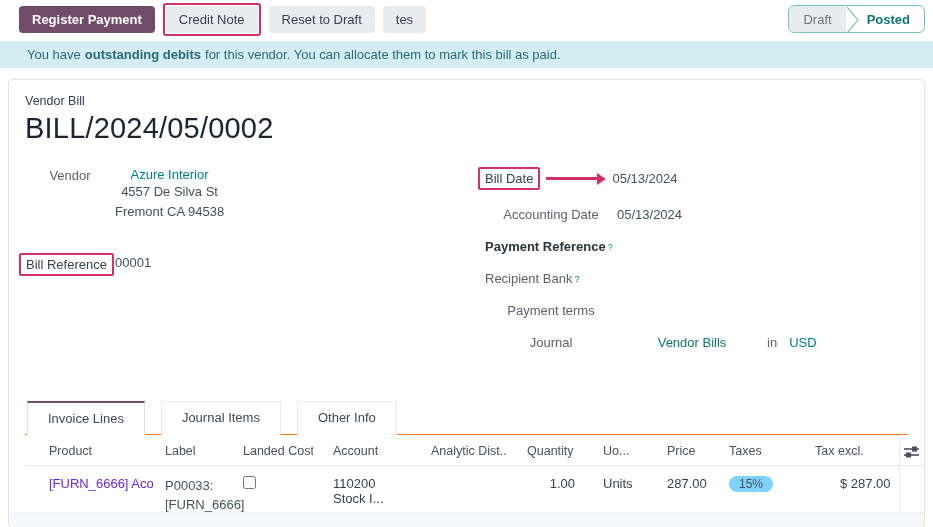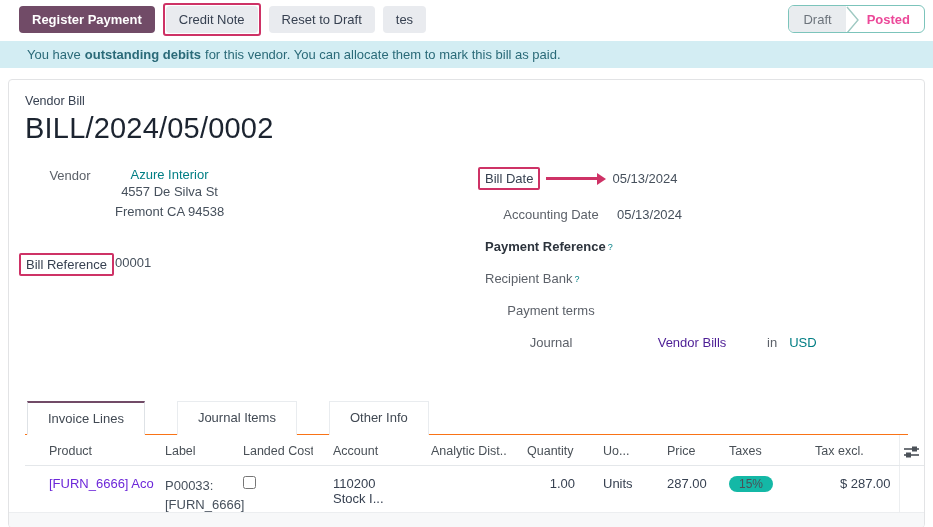--- a/index.html
+++ b/index.html
@@ -15,21 +15,21 @@
   .annot-wrap { display: inline-flex; border: 2px solid #CE3266; border-radius: 3px; padding: 1px; }
   .spacer { flex: 1; }
 
   
   .statusbar { display: flex; align-items: stretch; border: 1px solid #7cc4bb;
     border-radius: 6px; overflow: hidden; background: #fff; height: 28px; }
   .status-draft { display: flex; align-items: center; padding: 0 14px;
     background: #e9ecef; color: #6d747c; font-size: 13px; cursor: pointer; }
   .status-chevron { display: block; }
   .status-posted { display: flex; align-items: center; padding: 0 14px 0 6px;
-    color: #ec4899; font-size: 13px; font-weight: 600; cursor: pointer; }
+    color: #0f766e; font-size: 13px; font-weight: 600; cursor: pointer; }
 
   
   .banner { margin-top: 3px; height: 27px; background: #d3edf3; color: #2a6a78;
     display: flex; align-items: center; padding-left: 27px; font-size: 13px; }
   .banner b { font-weight: 700; margin: 0 4px; }
 
   
   .sheet { position: relative; margin: 11px 8px 0 8px; height: 449px;
     border: 1px solid #e2e3e5; border-radius: 4px; background: #fff;
     padding: 14px 16px 0 16px; overflow: hidden; }
@@ -55,47 +55,47 @@
   .sup-help { color: #017e84; font-size: 9px; vertical-align: super; margin-left: 2px; }
   .lbl-strong { color: #2c333c; font-weight: 600; }
 
   .annot-arrow { position: relative; width: 52px; height: 3px; background: #CE3266;
     margin: 0 14px 0 6px; flex-shrink: 0; }
   .annot-arrow::after { content: ""; position: absolute; right: -8px; top: -4.5px;
     width: 0; height: 0; border-left: 9px solid #CE3266;
     border-top: 6px solid transparent; border-bottom: 6px solid transparent; }
 
   .journal-val { display: flex; align-items: center; }
-  .journal-name { width: 150px; color: #4c1d95; }
+  .journal-name { width: 150px; color: #0f766e; }
   .journal-in { color: #5c6169; margin-right: 12px; }
 
   
   .tabs { display: flex; margin-top: 33px; border-bottom: 1px solid #f97316;
     padding-left: 2px; gap: 16px; }
   .tab { font-size: 13px; color: #414953; padding: 8px 20px; background: #fff;
     border: 1px solid transparent; cursor: pointer; position: relative; top: 1px; }
   .tab.active { border: 1px solid #dee2e6; border-bottom-color: #fff;
     border-top: 2px solid #714B67; }
-  .tab:not(.active) { border: 1px solid #e9ecef; border-bottom: none; margin-left: 16px; }
+  .tab:not(.active) { border: 1px solid #e9ecef; border-bottom: none; }
 
   
   table.lines { border-collapse: collapse; width: 900px; table-layout: fixed;
     font-size: 13px; margin-top: 0; }
   .lines th { font-weight: 500; color: #495057; font-size: 12.5px; text-align: left;
     padding: 9px 8px 7px 20px; border-bottom: 1px solid #e4e7ea; white-space: nowrap;
     overflow: hidden; }
   .lines th:first-child { padding-left: 24px; }
   .lines td { vertical-align: top; padding: 10px 8px 10px 20px;
     border-bottom: 1px solid #e4e7ea; }
   .lines td:first-child { padding-left: 24px; }
   .num { text-align: right; padding-right: 8px !important; }
   .cell-product { color: #6d28d9; white-space: nowrap; overflow: hidden; cursor: pointer; }
   .cell-label { color: #46505c; line-height: 19px; }
   .chk { width: 13px; height: 13px; accent-color: #714B67; cursor: pointer; }
-  .tax-pill { display: inline-block; background: #14b8a6; color: #4b5158;
+  .tax-pill { display: inline-block; background: #7dd3fc; color: #4b5158;
     border-radius: 10px; padding: 1px 10px; font-size: 12px; }
   .gutter { border-left: 1px solid #eceef0; }
   .opt-icon { display: inline-block; cursor: pointer; }
 
   .footer-strip { position: absolute; left: 0; right: 0; bottom: 0; height: 15px;
     background: #f7f8f9; border-top: 1px solid #eceef0; }
 </style>
 </head>
 <body>
 

